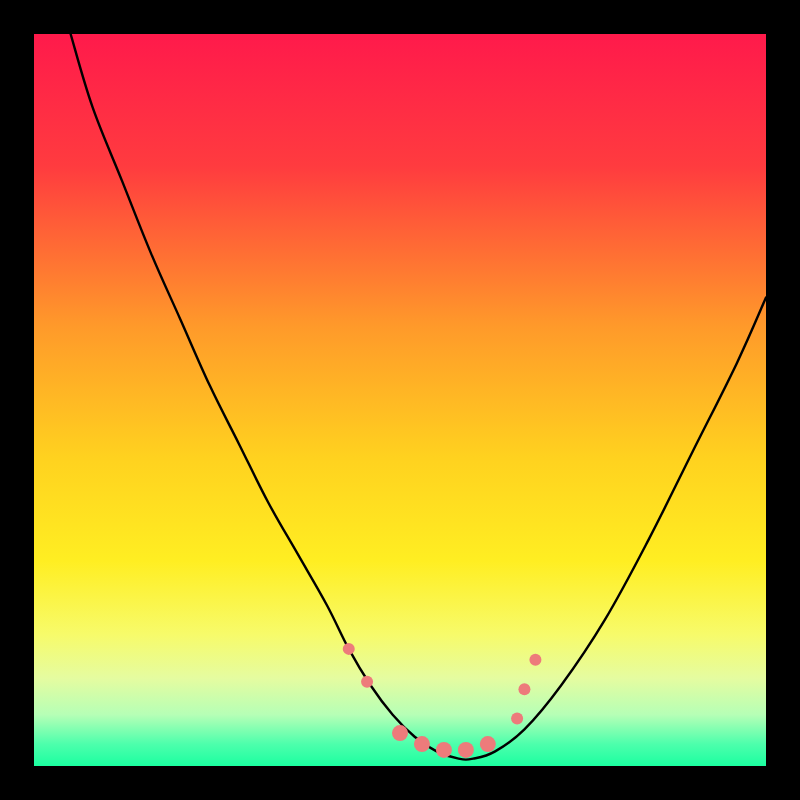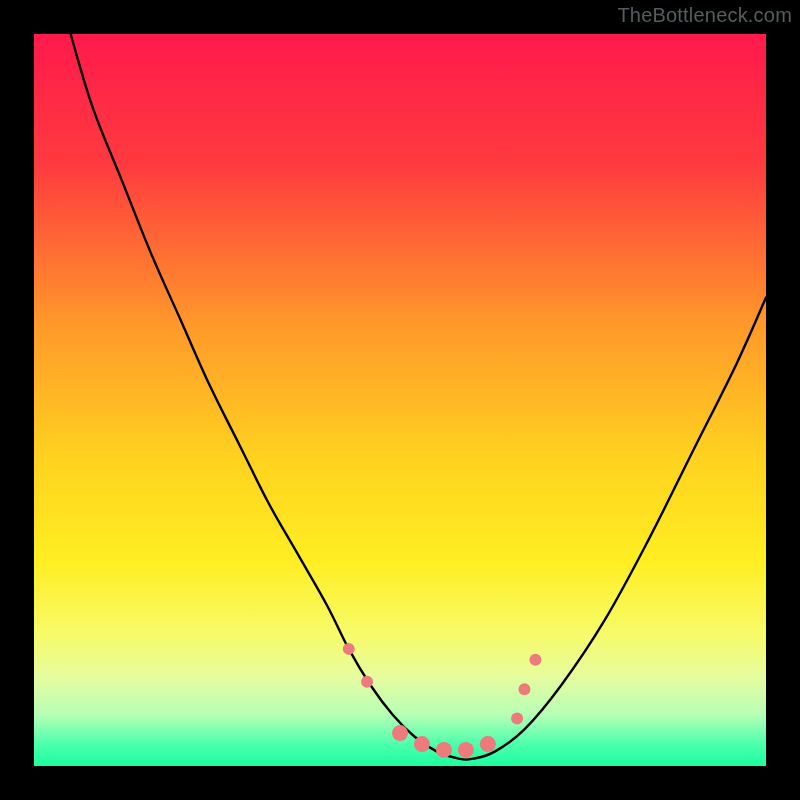--- a/index.html
+++ b/index.html
@@ -35,21 +35,20 @@
     font-size: 20px;
     font-weight: 500;
     letter-spacing: 0.2px;
     z-index: 10;
   }
 </style>
 </head>
 <body>
 
 <div class="frame">
-  <div class="watermark">TheBottleneck.com</div>
   <div class="plot">
     <svg id="chart-svg" width="732" height="732" viewBox="0 0 732 732" preserveAspectRatio="none">
       <defs>
         <linearGradient id="bg-grad" x1="0" y1="0" x2="0" y2="1">
             <stop offset="0%" stop-color="#ff1a4b"></stop>
             <stop offset="18%" stop-color="#ff3b3f"></stop>
             <stop offset="40%" stop-color="#ff9a2a"></stop>
             <stop offset="58%" stop-color="#ffd21f"></stop>
             <stop offset="72%" stop-color="#ffee22"></stop>
             <stop offset="82%" stop-color="#f7fb6a"></stop>

